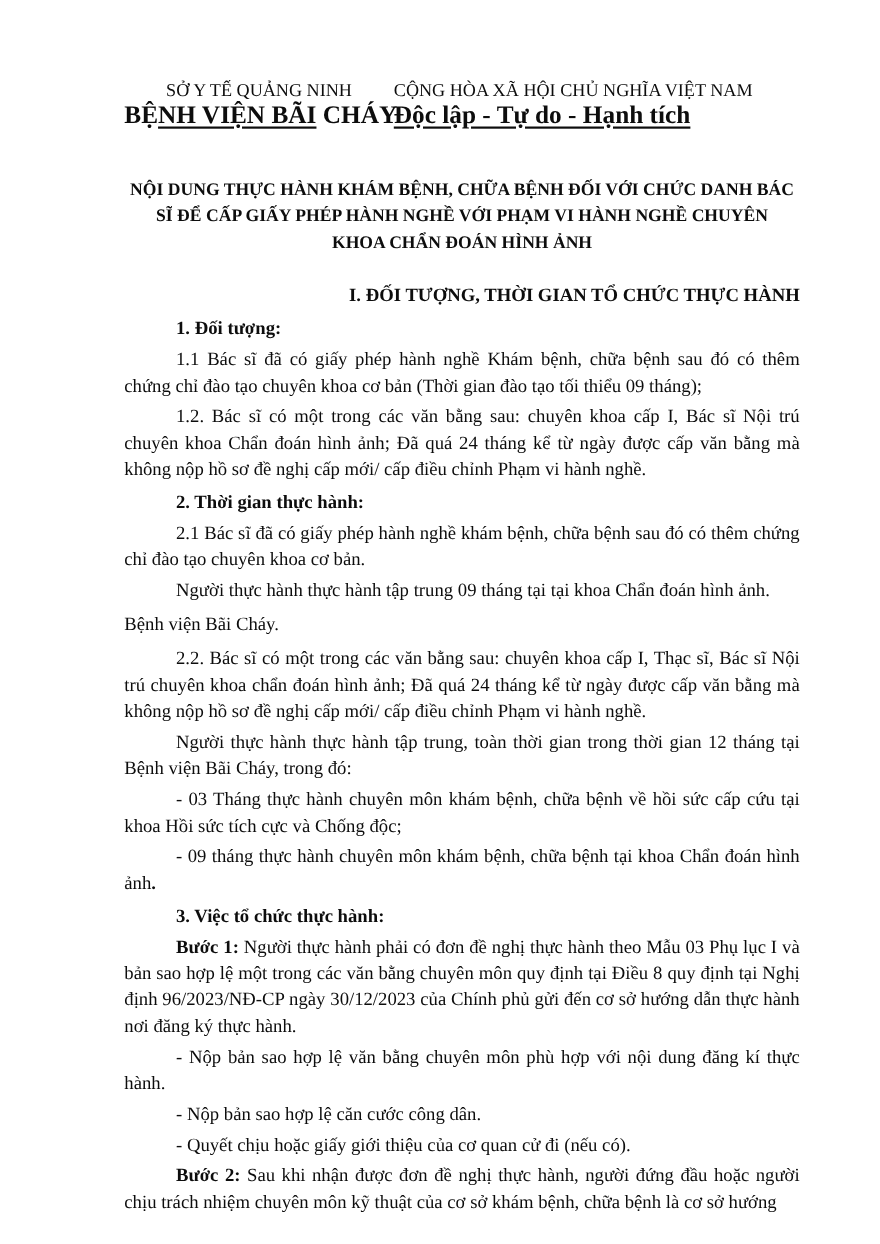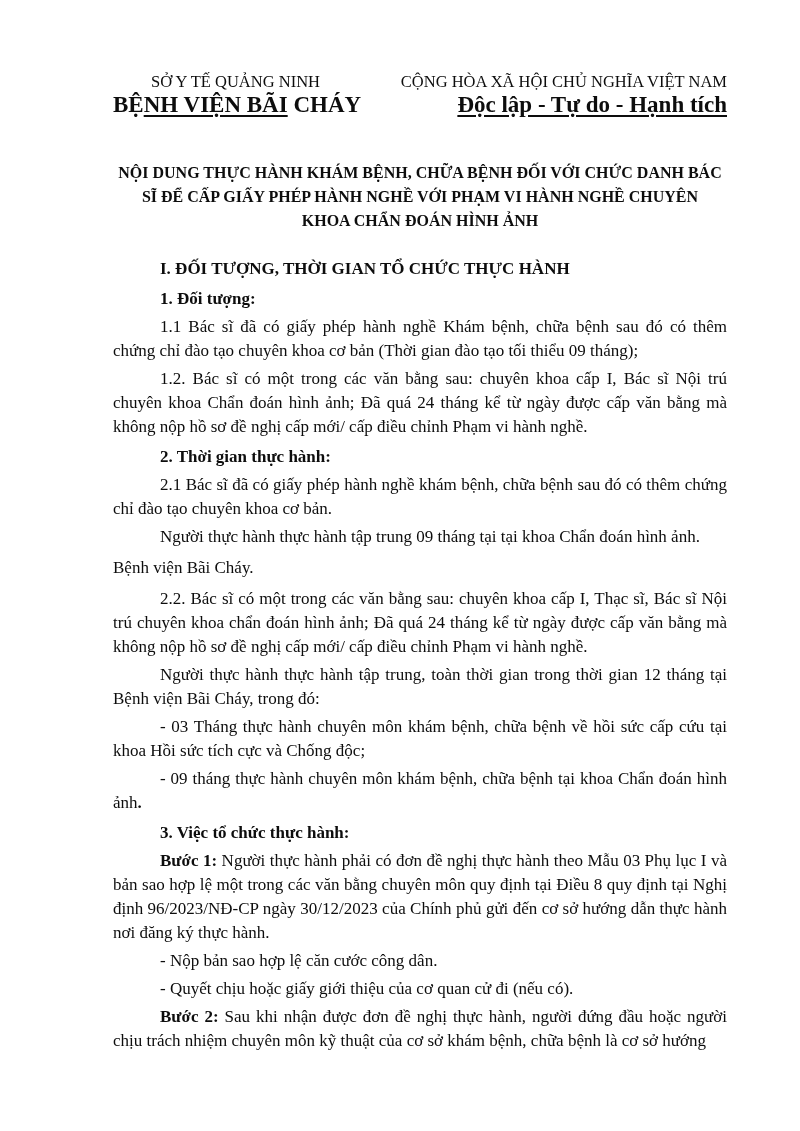--- a/index.html
+++ b/index.html
@@ -26,21 +26,21 @@
     flex-direction: row;
     align-items: flex-start;
   }
   .header-left {
     width: 245px;
     text-align: center;
     flex-shrink: 0;
   }
   .header-right {
     flex: 1;
-    text-align: right;
+    text-align: left;
   }
   .header-line1 {
     font-size: 16.5px;
     line-height: 23px;
     white-space: nowrap;
   }
   .header-line2 {
     font-size: 23px;
     line-height: 24px;
     font-weight: bold;
@@ -64,21 +64,21 @@
     font-size: 17px;
     line-height: 24px;
   }
   .para {
     margin: 0 0 4px 0;
     text-align: justify;
     text-indent: 47px;
   }
   .para.heading {
     font-weight: bold;
-    text-align: left;
+    text-align: right;
     margin-top: 20px;
     margin-bottom: 6px;
   }
   .para.subheading {
     font-weight: bold;
     text-align: left;
     margin-top: 6px;
     margin-bottom: 4px;
   }
   .para.body-noindent {
@@ -115,18 +115,19 @@
       <p class="para subheading"><span class="b">2. Thời gian thực hành:</span></p>
       <p class="para body"><span>2.1 Bác sĩ đã có giấy phép hành nghề khám bệnh, chữa bệnh sau đó có thêm chứng chỉ đào tạo chuyên khoa cơ bản.</span></p>
       <p class="para body"><span>Người thực hành thực hành tập trung 09 tháng tại tại khoa Chẩn đoán hình ảnh.</span></p>
       <p class="para body-noindent spaced"><span>Bệnh viện Bãi Cháy.</span></p>
       <p class="para body spaced"><span>2.2. Bác sĩ có một trong các văn bằng sau: chuyên khoa cấp I, Thạc sĩ, Bác sĩ Nội trú chuyên khoa chẩn đoán hình ảnh; Đã quá 24 tháng kể từ ngày được cấp văn bằng mà không nộp hồ sơ đề nghị cấp mới/ cấp điều chỉnh Phạm vi hành nghề.</span></p>
       <p class="para body"><span>Người thực hành thực hành tập trung, toàn thời gian trong thời gian 12 tháng tại Bệnh viện Bãi Cháy, trong đó:</span></p>
       <p class="para body"><span>- 03 Tháng thực hành chuyên môn khám bệnh, chữa bệnh về hồi sức cấp cứu tại khoa Hồi sức tích cực và Chống độc;</span></p>
       <p class="para body"><span>- 09 tháng thực hành chuyên môn khám bệnh, chữa bệnh tại khoa Chẩn đoán hình ảnh</span><span class="b">.</span></p>
       <p class="para subheading"><span class="b">3. Việc tổ chức thực hành:</span></p>
       <p class="para body"><span class="b">Bước 1:</span><span> Người thực hành phải có đơn đề nghị thực hành theo Mẫu 03 Phụ lục I và bản sao hợp lệ một trong các văn bằng chuyên môn quy định tại Điều 8 quy định tại Nghị định 96/2023/NĐ-CP ngày 30/12/2023 của Chính phủ gửi đến cơ sở hướng dẫn thực hành nơi đăng ký thực hành.</span></p>
+      <p class="para body"><span>- Nộp bản sao hợp lệ văn bằng chuyên môn phù hợp với nội dung đăng kí thực hành.</span></p>
       <p class="para body"><span>- Nộp bản sao hợp lệ căn cước công dân.</span></p>
       <p class="para body"><span>- Quyết chịu hoặc giấy giới thiệu của cơ quan cử đi (nếu có).</span></p>
       <p class="para body"><span class="b">Bước 2:</span><span> Sau khi nhận được đơn đề nghị thực hành, người đứng đầu hoặc người chịu trách nhiệm chuyên môn kỹ thuật của cơ sở khám bệnh, chữa bệnh là cơ sở hướng</span></p>
     </div>
 
 </div>
 
 </body></html>

